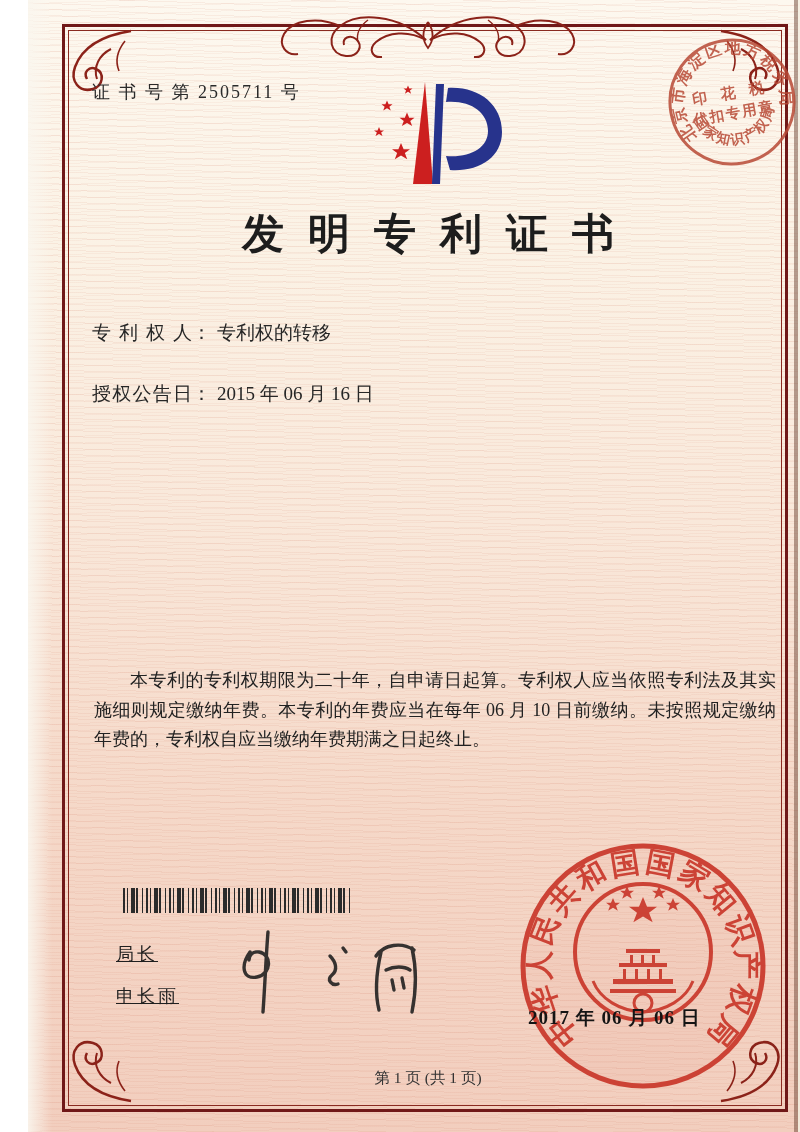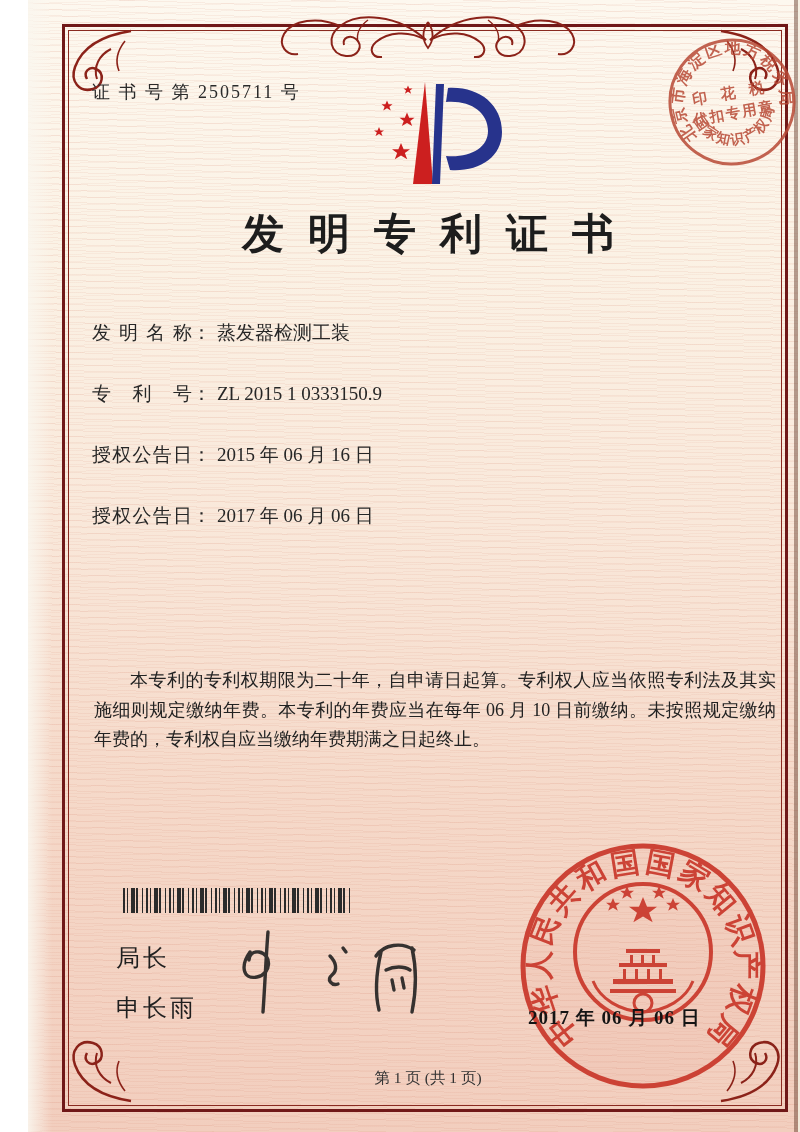--- a/index.html
+++ b/index.html
@@ -38,21 +38,21 @@
   .body-text { position:absolute; left:66px; top:666px; width:682px; font-size:18px;
     line-height:29.5px; color:#222; text-align:justify; }
   .body-text p { text-indent:2em; margin:0; }
   .barcode { position:absolute; left:95px; top:888px; width:228px; height:25px;
     background:repeating-linear-gradient(90deg,
       #2b2b2b 0 2px, transparent 2px 4px,
       #2b2b2b 4px 5px, transparent 5px 8px,
       #2b2b2b 8px 12px, transparent 12px 13px,
       #2b2b2b 13px 15px, transparent 15px 19px,
       #2b2b2b 19px 20px, transparent 20px 23px); }
-  .signer { position:absolute; left:88px; top:942px; font-size:24px; color:#1f1f1f; }
+  .signer { position:absolute; left:88px; top:942px; font-size:18px; color:#1f1f1f;text-decoration:underline; }
   .signer div { margin-bottom:18px; letter-spacing:3px; }
   .signature-svg { position:absolute; left:198px; top:922px; }
   .seal { position:absolute; left:480px; top:831px; opacity:.92; }
   .seal-date { position:absolute; left:500px; top:1005px; font-size:19px; color:#141414;
     letter-spacing:1px; z-index:5; font-weight:bold; }
   .page-footer { position:absolute; left:0; top:1068px; width:100%; text-align:center;
     font-size:15.5px; color:#333; }
   svg text { font-family:"Liberation Serif","DejaVu Serif",serif; }
 </style>
 </head>
@@ -130,30 +130,24 @@
     <text x="68" y="84" font-size="14.5" fill="#b84a36" font-weight="bold" text-anchor="middle" style="letter-spacing:2px">代扣专用章</text>
     <text font-size="14" fill="#b84a36" font-weight="bold" style="letter-spacing:1.5px">
       <textPath href="#taxBot">国家知识产权局</textPath>
     </text>
   </svg>
 
   <div class="doc-title">发明专利证书</div>
 
   <div class="fields">
     <div class="field-row">
-      <span class="flabel">发明名称</span><span class="fcolon">：</span><span>蒸发器检测工装</span>
-    </div>
-    <div class="field-row">
-      <span class="flabel">专利号</span><span class="fcolon">：</span><span>ZL 2015 1 0333150.9</span>
+      <span class="flabel">专利权人</span><span class="fcolon">：</span><span>专利权的转移</span>
     </div>
     <div class="field-row">
       <span class="flabel">授权公告日</span><span class="fcolon">：</span><span>2015 年 06 月 16 日</span>
-    </div>
-    <div class="field-row">
-      <span class="flabel">授权公告日</span><span class="fcolon">：</span><span>2017 年 06 月 06 日</span>
     </div>
   </div>
 
   <div class="body-text">
     <p>本专利的专利权期限为二十年，自申请日起算。专利权人应当依照专利法及其实施细则规定缴纳年费。本专利的年费应当在每年 06 月 10 日前缴纳。未按照规定缴纳年费的，专利权自应当缴纳年费期满之日起终止。</p>
   </div>
 
   <div class="barcode"></div>
 
   <div class="signer">

